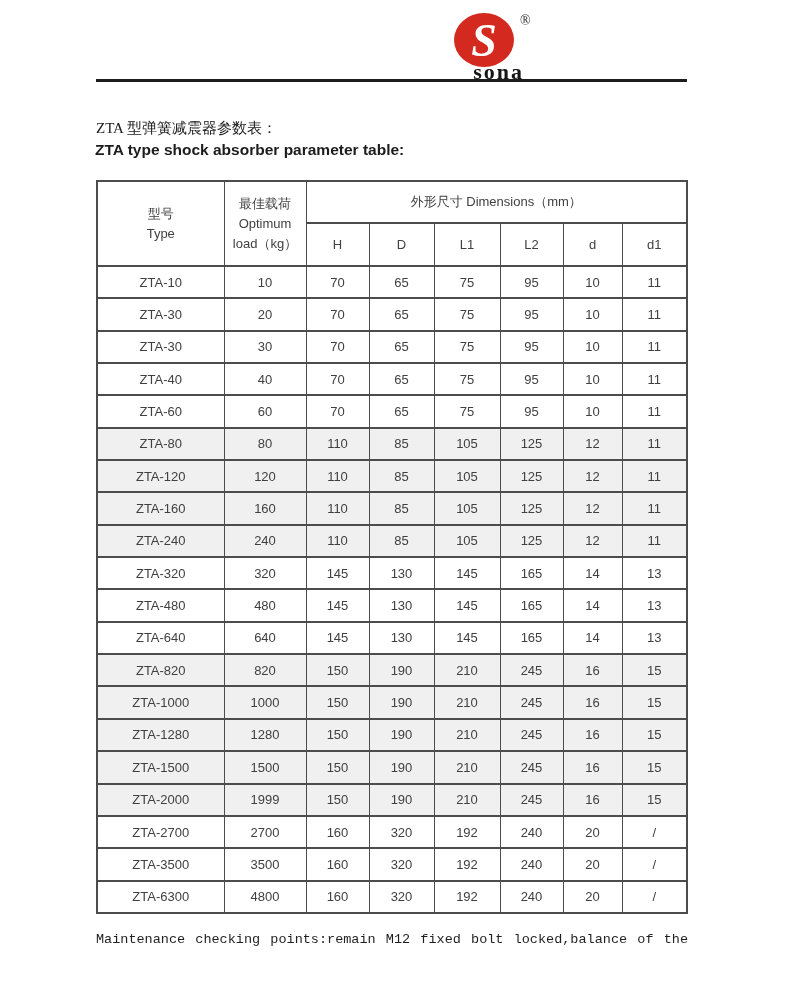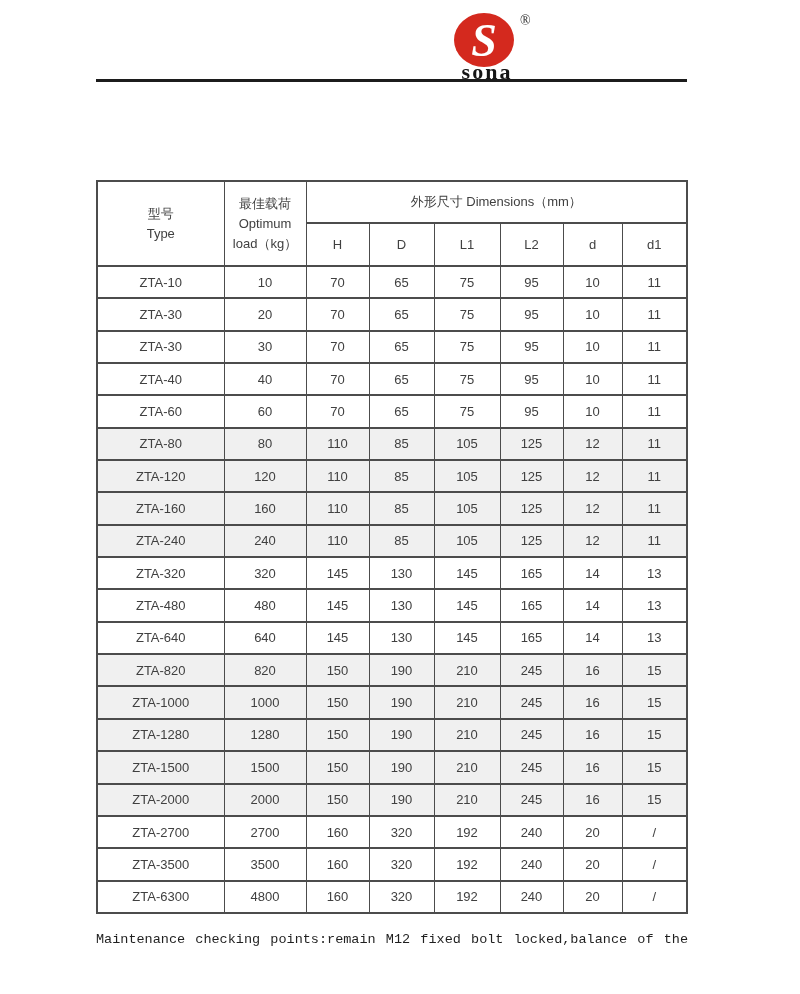--- a/index.html
+++ b/index.html
@@ -15,21 +15,21 @@
 
   
   .logo-wrap { position: absolute; left: 450px; top: 10px; width: 80px; height: 72px; }
   .logo-mark { position: absolute; left: 2px; top: 2px; }
   .logo-reg {
     position: absolute; left: 70px; top: 3px;
     font-size: 14px; color: #2b2b2b; font-family: "Liberation Serif", serif;
   }
   .logo-text {
     position: absolute; left: 0; top: 49px; width: 74px;
-    text-align: center;
+    text-align: right;
     font-family: "Liberation Serif", serif;
     font-weight: bold; font-size: 22px; color: #151515;
     letter-spacing: 2px;
   }
   .company-name {
     position: absolute; left: 531px; top: 20px;
     font-size: 40px; font-weight: bold; color: #141414;
     letter-spacing: -1px;
     font-family: "Liberation Sans", sans-serif;
     white-space: nowrap;
@@ -102,20 +102,22 @@
   <div class="logo-wrap">
     <svg class="logo-mark" width="68" height="58" viewBox="0 0 68 58">
       <ellipse cx="32" cy="28" rx="30" ry="27" fill="#d4291e"></ellipse>
       <text x="32" y="44" text-anchor="middle" font-family="Liberation Serif, serif" font-style="italic" font-weight="bold" font-size="46" fill="#ffffff">S</text>
     </svg>
     <span class="logo-reg">®</span>
     <div class="logo-text">sona</div>
   </div>
   <div class="brand-rule"></div>
 
+  <div class="title-cn">ZTA 型弹簧减震器参数表：</div>
+  <div class="title-en">ZTA type shock absorber parameter table:</div>
 
   <table class="params">
     <colgroup>
       <col style="width:127px">
         <col style="width:82px">
       <col style="width:63px">
         <col style="width:65px">
         <col style="width:66px">
       <col style="width:63px">
         <col style="width:59px">
@@ -299,21 +301,21 @@
           <td>1500</td>
           <td>150</td>
           <td>190</td>
           <td>210</td>
           <td>245</td>
           <td>16</td>
           <td>15</td>
         </tr>
         <tr class="shaded">
           <td>ZTA-2000</td>
-          <td>2000</td>
+          <td>1999</td>
           <td>150</td>
           <td>190</td>
           <td>210</td>
           <td>245</td>
           <td>16</td>
           <td>15</td>
         </tr>
         <tr>
           <td>ZTA-2700</td>
           <td>2700</td>

